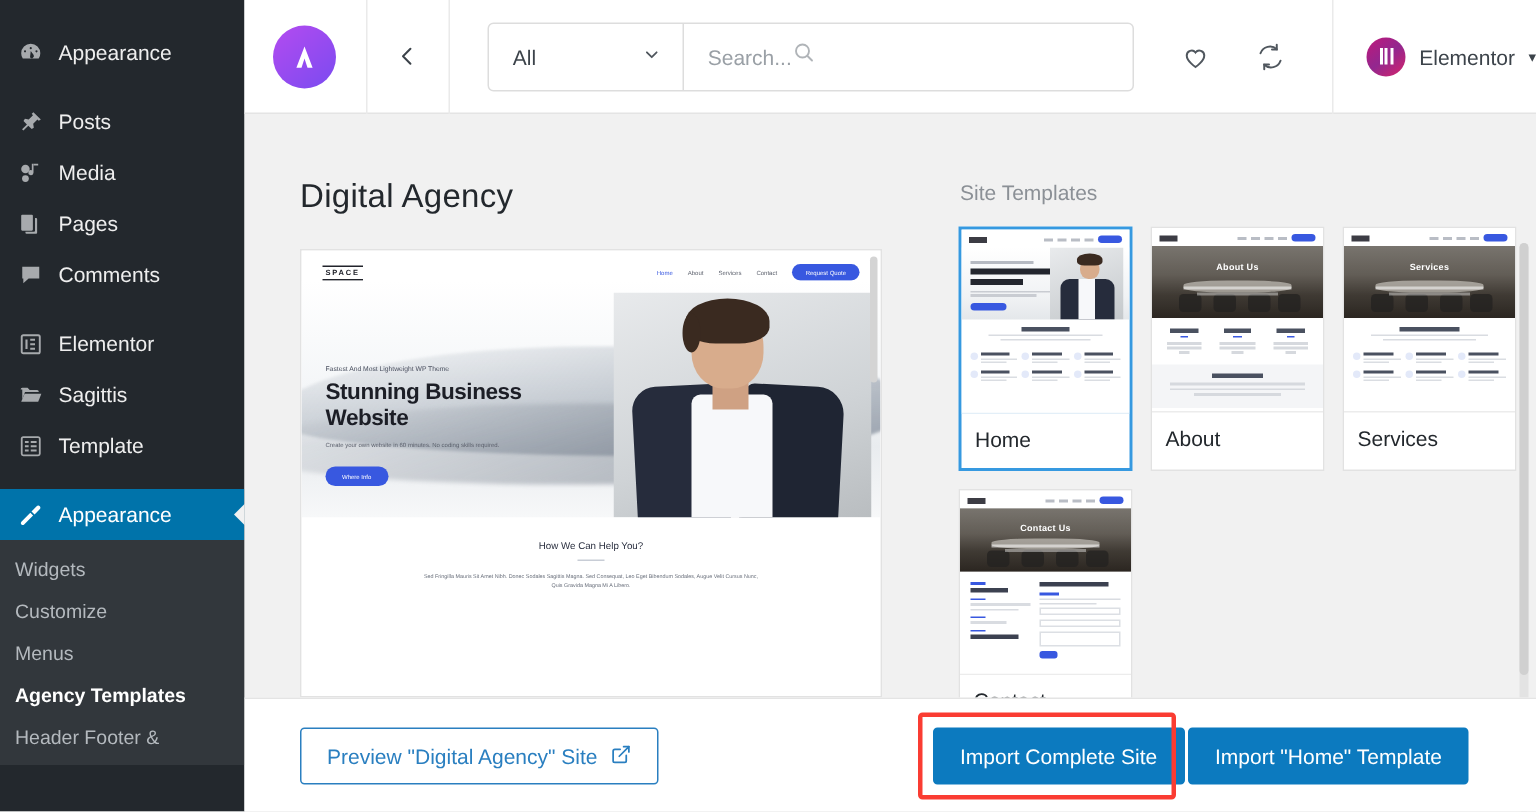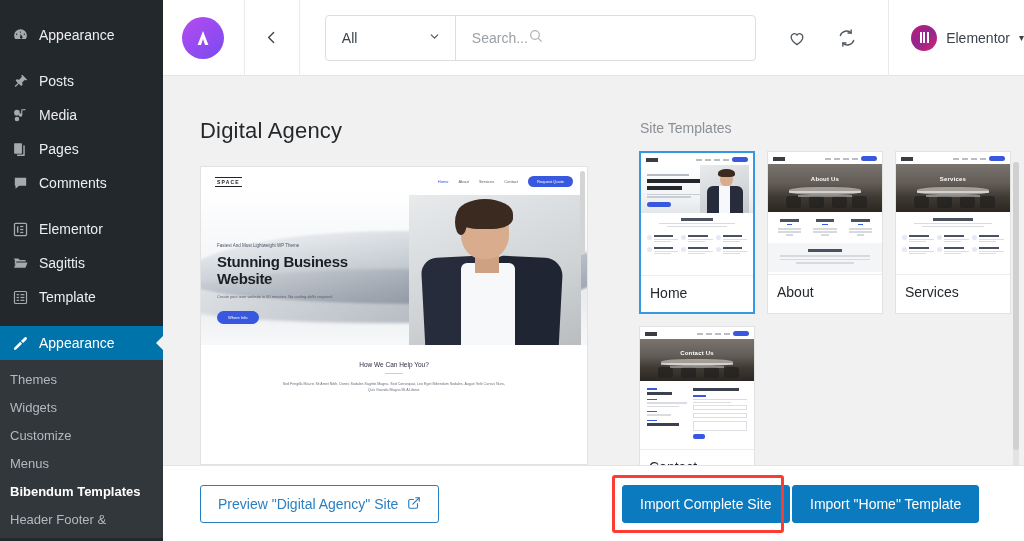--- a/index.html
+++ b/index.html
@@ -408,25 +408,24 @@
       <span class="ico">
         <svg width="17" height="17" viewBox="0 0 24 24" fill="currentColor">
             <path d="M20.5 3.5c-1-1-2.3-.6-3.2.3l-4.6 4.6 2.9 2.9 4.6-4.6c.9-.9 1.3-2.2.3-3.2z"></path>
             <path d="M11.6 9.6L3.2 18c-.7.7-.7 1.9 0 2.6.7.7 1.9.7 2.6 0l8.4-8.4-2.6-2.6z"></path>
           </svg>
       </span>
       <span>Appearance</span>
     </div>
 
     <div class="submenu">
-      <div class="submenu-item">Themes</div>
       <div class="submenu-item">Widgets</div>
       <div class="submenu-item">Customize</div>
       <div class="submenu-item">Menus</div>
-      <div class="submenu-item active">Bibendum Templates</div>
+      <div class="submenu-item active">Agency Templates</div>
       <div class="submenu-item">Header Footer &amp;</div>
     </div>
   </div>
 
   <div class="main">
 
     <div class="topbar">
 
       <div class="logo-cell">
         <div class="astra-logo">

